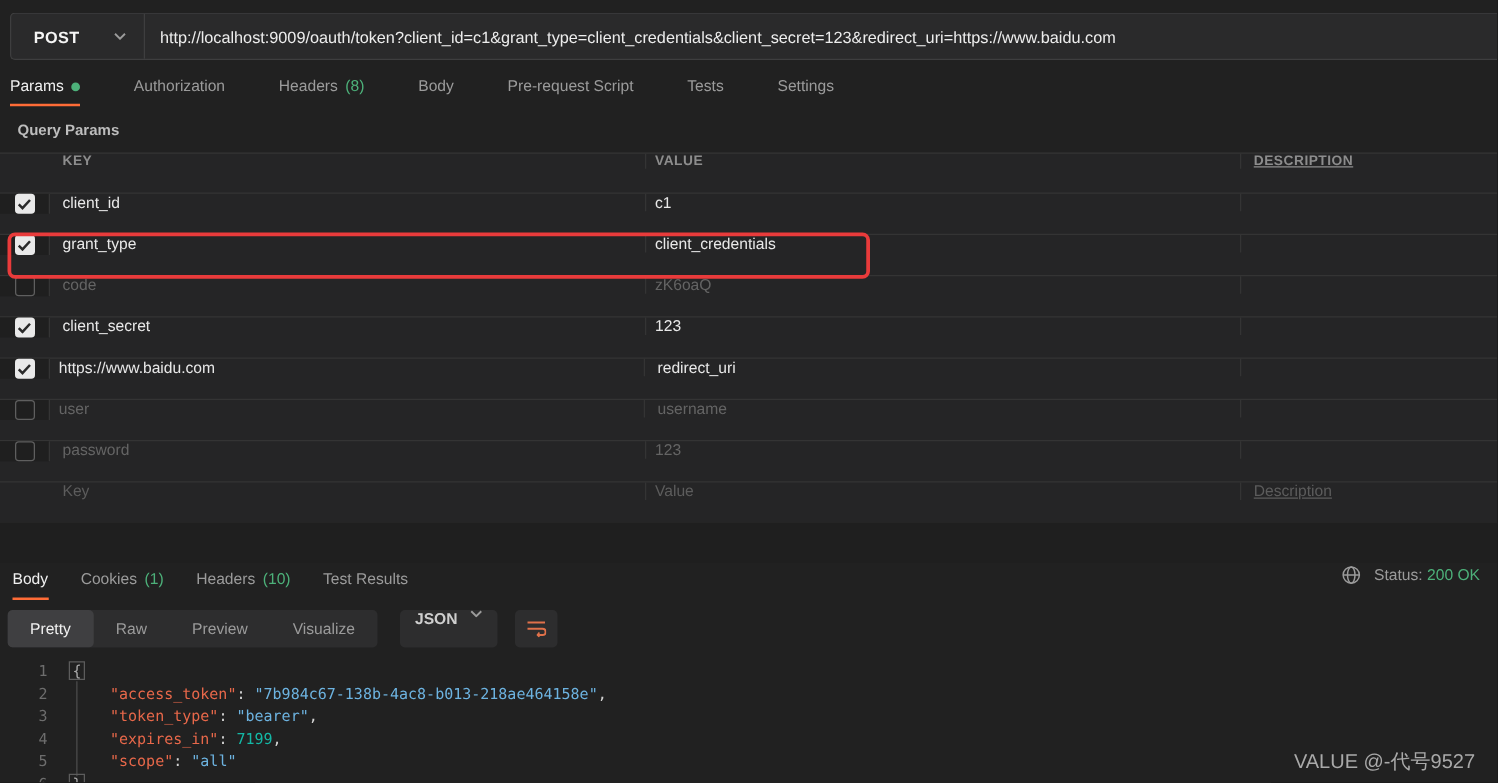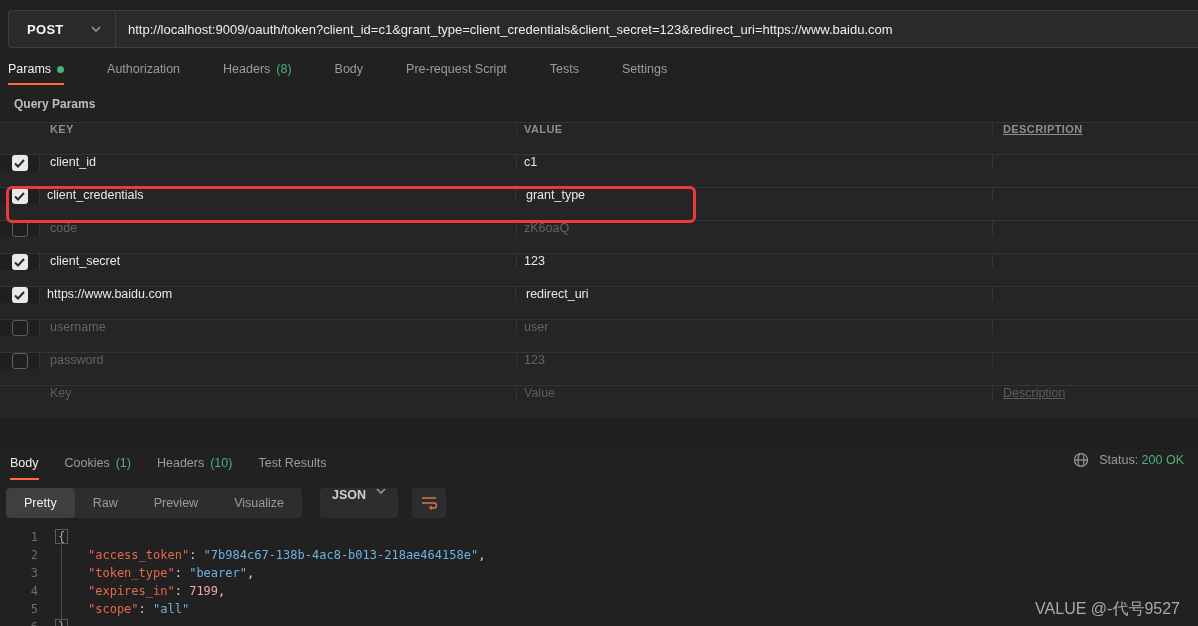--- a/index.html
+++ b/index.html
@@ -63,21 +63,21 @@
   .wrap-btn { margin-left:14px; width:34px; height:30px; background:#2d2d2e; border-radius:4px; display:flex; align-items:center; justify-content:center; cursor:pointer; }
   
   .code-area { position:absolute; top:528px; left:0; right:0; bottom:0; font-family:"DejaVu Sans Mono", monospace; font-size:12px; overflow:hidden; }
   .code-line { position:relative; height:18px; line-height:18px; white-space:pre; }
   .ln { position:absolute; left:0; width:38px; text-align:right; color:#6d6d6d; }
   .fold { position:absolute; left:55px; top:1px; height:15px; line-height:14px; padding:0 2px; border:1px solid #5c5c5c; color:#a8a8a8; }
   .code-content { position:absolute; left:88px; color:#d4d4d4; }
   .fold-rail { position:absolute; left:61px; top:17px; width:1px; height:76px; background:#4c4c4c; }
   .t-key { color:#e8684a; }
   .t-str { color:#6db3e0; }
-  .t-num { color:#fca5a5; }
+  .t-num { color:#14b8a6; }
   .t-plain { color:#d4d4d4; }
   .watermark { position:absolute; right:18px; bottom:6px; color:#a9a9a9; font-size:16px; }
   .gap-strip { position:absolute; top:418px; left:0; right:0; height:32px; background:#1f1f1f; }
   svg { display:block; }
 </style>
 </head>
 <body>
 
 <div id="app" style="--accent:#ff6c37; --green:#4db17a;">
 
@@ -144,22 +144,22 @@
           <div class="cell c-desc"></div>
         </div>
         <div class="prow">
           <div class="cell c-check">
             <span class="cb on">
               <svg width="11" height="9" viewBox="0 0 11 9">
                 <polyline points="1,4.5 4,7.5 10,1" fill="none" stroke="#2a2a2a" stroke-width="2"></polyline>
               </svg>
             </span>
           </div>
+          <div class="cell c-key">grant_type</div>
           <div class="cell c-val">client_credentials</div>
-          <div class="cell c-key">grant_type</div>
           <div class="cell c-desc"></div>
         </div>
         <div class="prow dim">
           <div class="cell c-check">
             <span class="cb off"></span>
           </div>
           <div class="cell c-key">code</div>
           <div class="cell c-val">zK6oaQ</div>
           <div class="cell c-desc"></div>
         </div>
@@ -184,22 +184,22 @@
             </span>
           </div>
           <div class="cell c-val">https://www.baidu.com</div>
           <div class="cell c-key">redirect_uri</div>
           <div class="cell c-desc"></div>
         </div>
         <div class="prow dim">
           <div class="cell c-check">
             <span class="cb off"></span>
           </div>
+          <div class="cell c-val">user</div>
           <div class="cell c-key">username</div>
-          <div class="cell c-val">user</div>
           <div class="cell c-desc"></div>
         </div>
         <div class="prow dim">
           <div class="cell c-check">
             <span class="cb off"></span>
           </div>
           <div class="cell c-key">password</div>
           <div class="cell c-val">123</div>
           <div class="cell c-desc"></div>
         </div>

